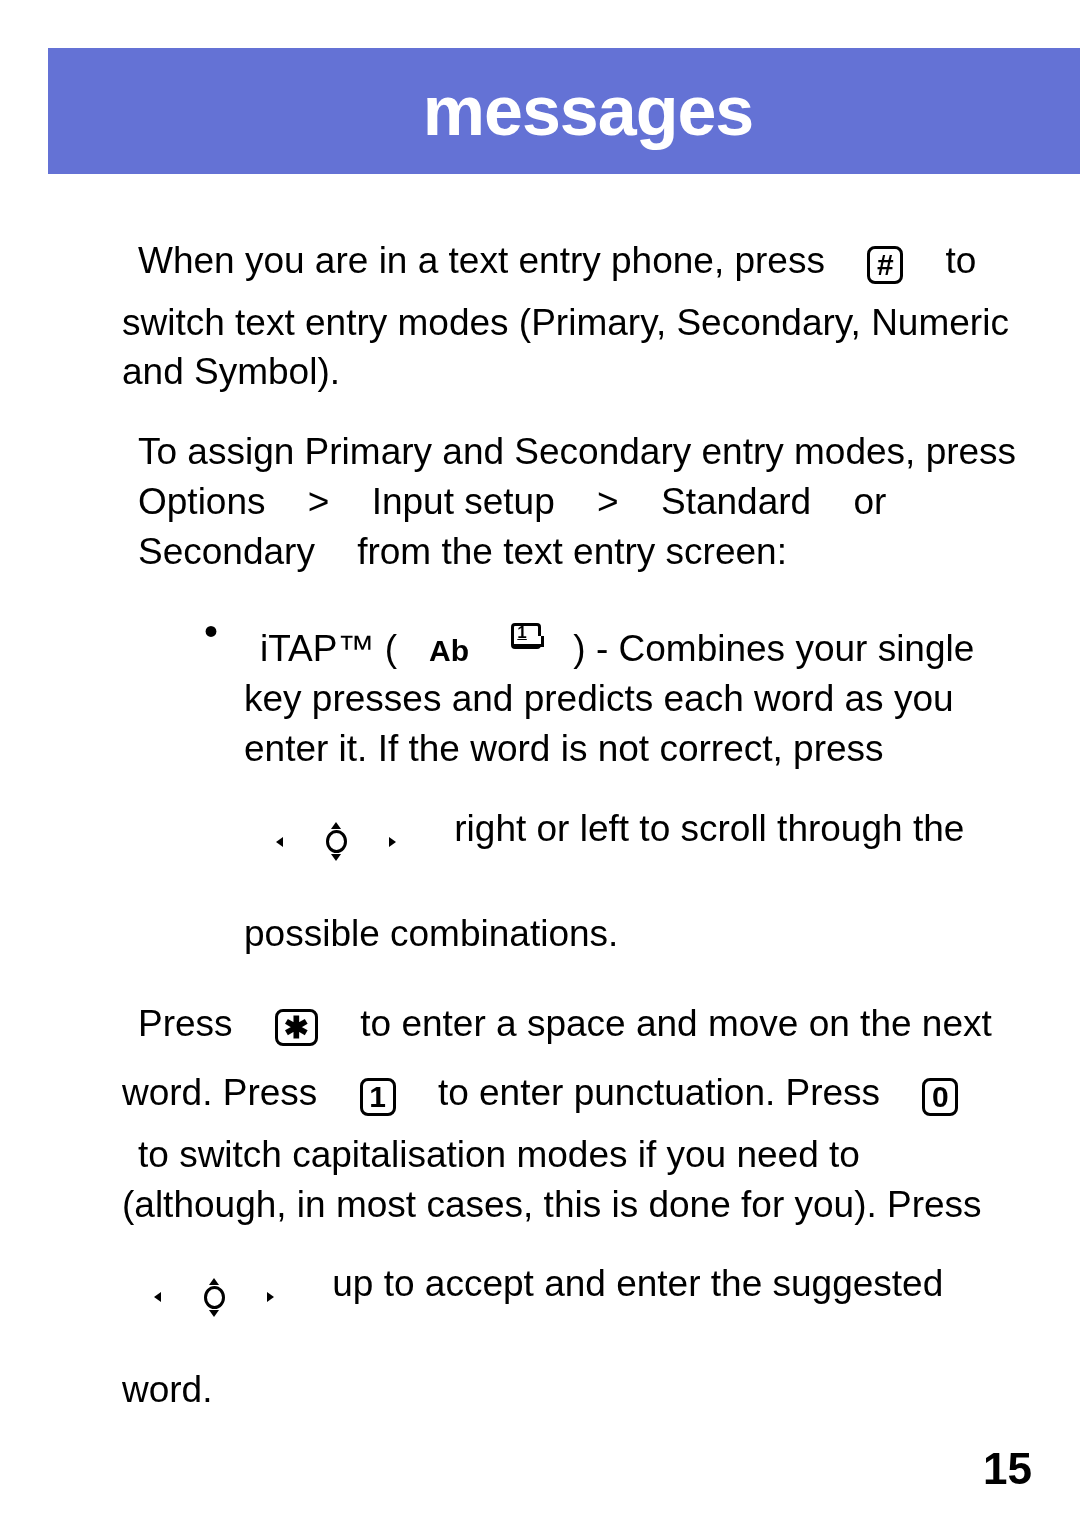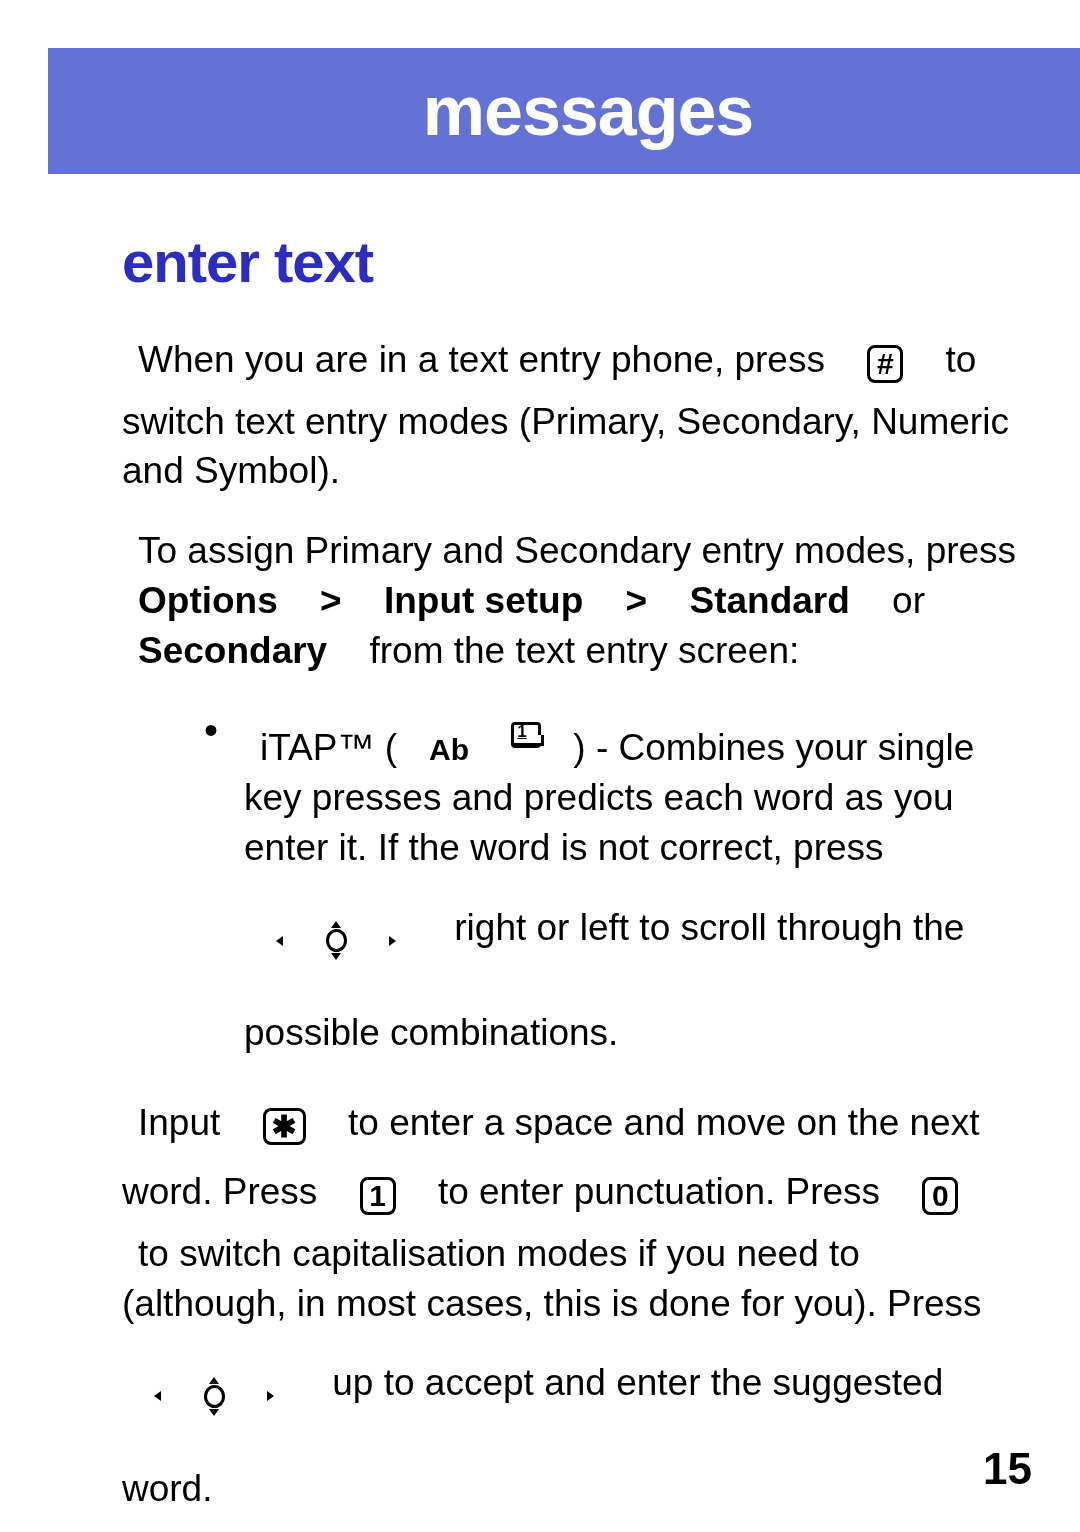--- a/index.html
+++ b/index.html
@@ -37,21 +37,21 @@
   }
   p.body {
     font-size: 37px;
     line-height: 1.35;
     letter-spacing: 0px;
     margin-bottom: 30px;
   }
   .condensed-bold {
     font-family: "Arial Narrow", Arial, Helvetica, sans-serif;
     font-stretch: condensed;
-    font-weight: 700;
+    font-weight: 400;
   }
   .key {
     display: inline-block;
     border: 3px solid #000;
     border-radius: 8px;
     padding: 0 6px;
     font-weight: 900;
     font-size: 30px;
     line-height: 1.05;
     min-width: 36px;
@@ -152,21 +152,20 @@
   }
 </style>
 </head>
 <body>
 
 <div class="header-bar">
   <div class="header-title">messages</div>
 </div>
 
 <div class="content">
-  <div class="section-title">enter text</div>
 
   <p class="body">
     <span>When you are in a text entry phone, press </span>
     <span class="key">#</span>
     <span> to switch text entry modes (Primary, Secondary, Numeric and Symbol).</span>
   </p>
 
   <p class="body">
     <span>To assign Primary and Secondary entry modes, press </span>
     <span class="condensed-bold">Options</span><span class="condensed-bold"> &gt; </span><span class="condensed-bold">Input setup</span><span class="condensed-bold"> &gt; </span><span class="condensed-bold">Standard</span><span> or </span><span class="condensed-bold">Secondary</span><span> from the text entry screen:</span>
@@ -182,21 +181,21 @@
           <span class="nav-center"></span>
           <span class="tri d"></span>
         </span>
         <span class="tri r"></span>
       </span>
       <span> right or left to scroll through the possible combinations.</span>
     </li>
   </ul>
 
   <p class="body">
-    <span>Input </span>
+    <span>Press </span>
     <span class="key">✱</span>
     <span> to enter a space and move on the next word. Press </span>
     <span class="key">1</span>
     <span> to enter punctuation. Press </span>
     <span class="key">0</span>
     <span> to switch capitalisation modes if you need to (although, in most cases, this is done for you). Press </span>
     <span class="nav-icon">
       <span class="tri l"></span>
       <span class="nav-stack">
         <span class="tri u"></span>

